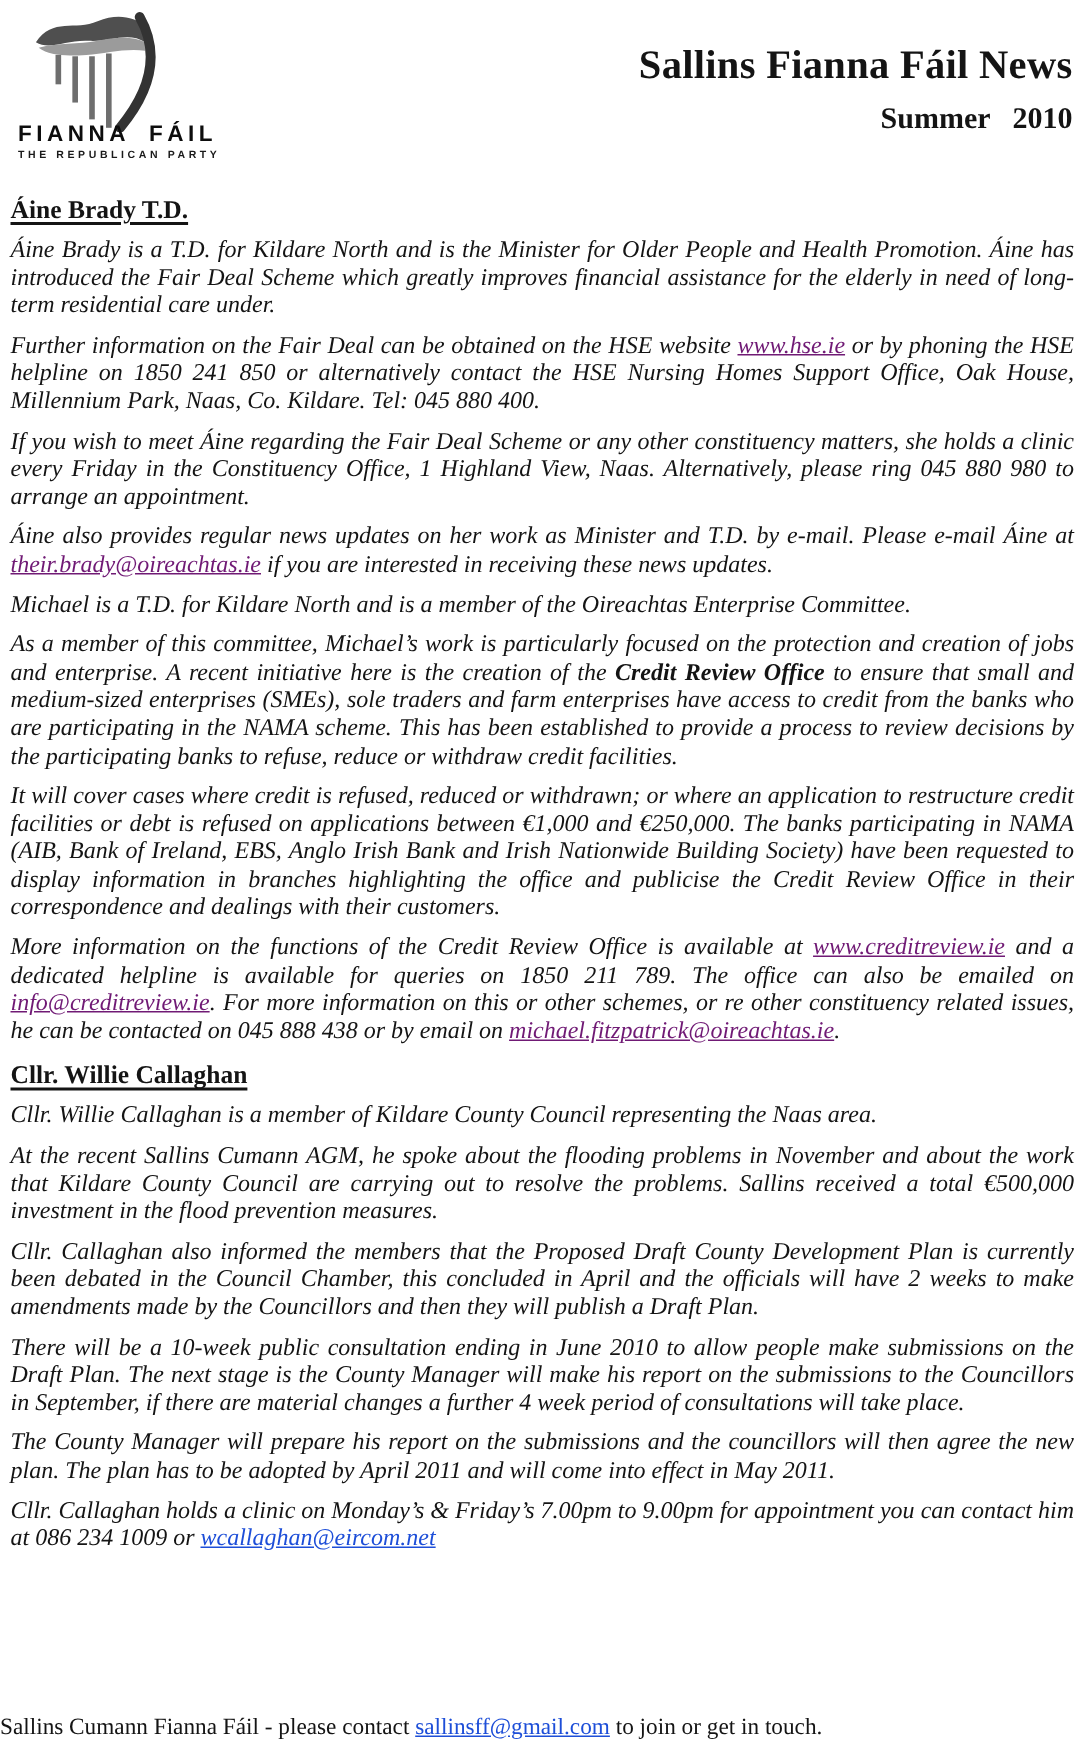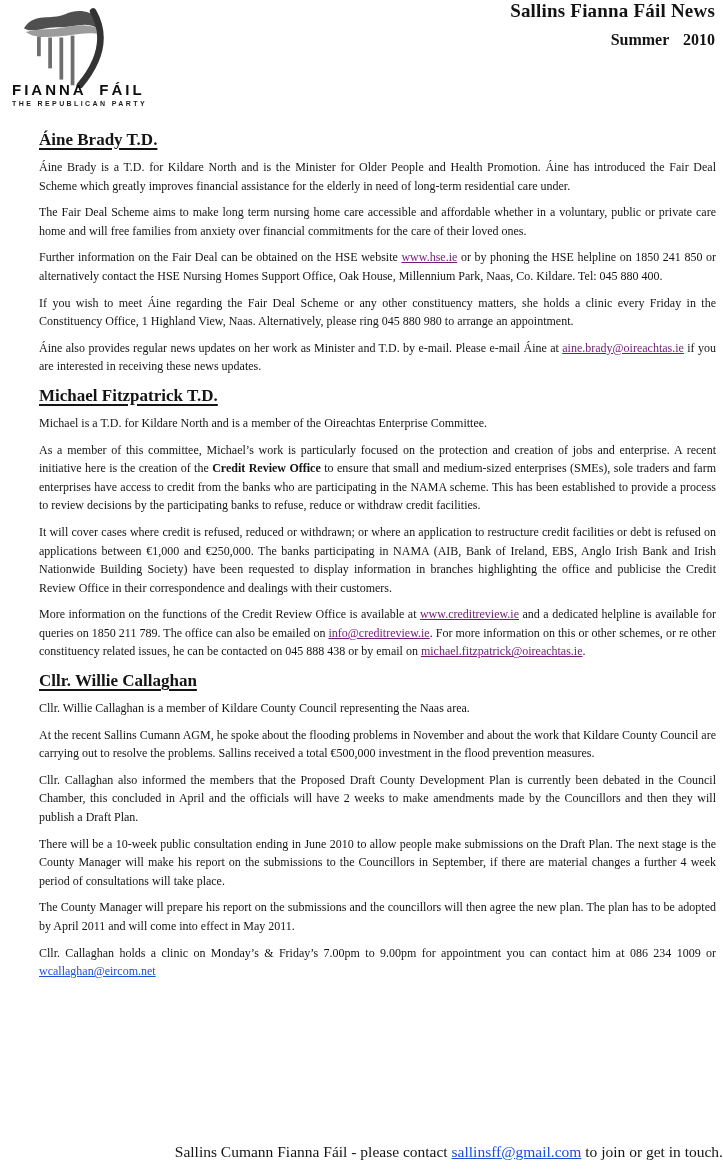--- a/index.html
+++ b/index.html
@@ -13,35 +13,35 @@
   .logo svg{display:block;margin:0 0 -7px 2px;}
   .logo-name{
     font-family:"Liberation Sans",sans-serif;font-weight:bold;font-size:15px;
     letter-spacing:3px;word-spacing:6px;color:#0d0d0d;white-space:nowrap;
   }
   .logo-tagline{
     font-family:"Liberation Sans",sans-serif;font-weight:bold;font-size:7px;
     letter-spacing:2.4px;color:#1a1a1a;margin-top:2px;white-space:nowrap;
   }
   .masthead{position:absolute;right:8px;top:0;text-align:right;}
-  .masthead-title{font-size:19px;font-weight:bold;letter-spacing:.2px;}
-  .masthead-issue{font-size:16px;font-weight:bold;word-spacing:10px;margin-top:9px;}
+  .masthead-title{font-size:27px;font-weight:bold;letter-spacing:.2px;margin-top:28px;}
+  .masthead-issue{font-size:20px;font-weight:bold;word-spacing:10px;margin-top:9px;}
   
-  main{padding:0 7px;margin-left:32px;}
+  main{padding:0 7px;}
   .sec-heading{
     font-size:17px;font-weight:bold;margin:10px 0 4px;
     text-decoration:underline;text-decoration-thickness:2px;text-underline-offset:3px;
   }
-  .para{font-size:12px;line-height:18.6px;text-align:justify;margin:8px 0 8px;}
+  .para{font-size:16px;line-height:18.6px;text-align:justify;margin:8px 0 8px;font-style:italic;}
   .doc-link{color:#1d4ed8;text-decoration:underline;cursor:pointer;}
   .doc-link.muted{color:#701a75;}
   strong{font-weight:bold;}
   
   .foot{
-    position:absolute;bottom:14px;left:0;width:100%;text-align:right;
+    position:absolute;bottom:14px;left:0;width:100%;text-align:left;
     font-size:15.5px;color:#141414;
   }
 </style>
 </head>
 <body>
 
 <div class="page">
 
   <div class="hdr">
     <div class="logo">
@@ -59,25 +59,23 @@
     </div>
     <div class="masthead">
       <div class="masthead-title">Sallins Fianna Fáil News</div>
       <div class="masthead-issue">Summer 2010</div>
     </div>
   </div>
 
   <main>
       <h2 class="sec-heading">Áine Brady T.D.</h2>
       <p class="para"><span>Áine Brady is a T.D. for Kildare North and is the Minister for Older People and Health Promotion.  Áine has introduced the Fair Deal Scheme which greatly improves financial assistance for the elderly in need of long-term residential care under.</span></p>
-      <p class="para"><span>The Fair Deal Scheme aims to make long term nursing home care accessible and affordable whether in a voluntary, public or private care home and will free families from anxiety over financial commitments for the care of their loved ones.</span></p>
       <p class="para"><span>Further information on the Fair Deal can be obtained on the HSE website </span><a href="#" class="doc-link muted">www.hse.ie</a><span> or by phoning the HSE helpline on 1850 241 850 or alternatively contact the HSE Nursing Homes Support Office, Oak House, Millennium Park, Naas, Co. Kildare.  Tel: 045 880 400.</span></p>
       <p class="para"><span>If you wish to meet Áine regarding the Fair Deal Scheme or any other constituency matters, she holds a clinic every Friday in the Constituency Office, 1 Highland View, Naas.   Alternatively, please ring 045 880 980 to arrange an appointment.</span></p>
-      <p class="para"><span>Áine also provides regular news updates on her work as Minister and T.D. by e-mail.  Please e-mail Áine at </span><a href="#" class="doc-link muted">aine.brady@oireachtas.ie</a><span> if you are interested in receiving these news updates.</span></p>
-      <h2 class="sec-heading">Michael Fitzpatrick T.D.</h2>
+      <p class="para"><span>Áine also provides regular news updates on her work as Minister and T.D. by e-mail.  Please e-mail Áine at </span><a href="#" class="doc-link muted">their.brady@oireachtas.ie</a><span> if you are interested in receiving these news updates.</span></p>
       <p class="para"><span>Michael is a T.D. for Kildare North and is a member of the Oireachtas Enterprise Committee.</span></p>
       <p class="para"><span>As a member of this committee, Michael’s work is particularly focused on the protection and creation of jobs and enterprise. A recent initiative here is the creation of the </span><strong>Credit Review Office</strong><span> to ensure that small and medium-sized enterprises (SMEs), sole traders and farm enterprises have access to credit from the banks who are participating in the NAMA scheme. This has been established to provide a process to review decisions by the participating banks to refuse, reduce or withdraw credit facilities.</span></p>
       <p class="para"><span>It will cover cases where credit is refused, reduced or withdrawn; or where an application to restructure credit facilities or debt is refused on applications between €1,000 and €250,000. The banks participating in NAMA (AIB, Bank of Ireland, EBS, Anglo Irish Bank and Irish Nationwide Building Society) have been requested to display information in branches highlighting the office and publicise the Credit Review Office in their correspondence and dealings with their customers.</span></p>
       <p class="para"><span>More information on the functions of the Credit Review Office is available at </span><a href="#" class="doc-link muted">www.creditreview.ie</a><span> and a dedicated helpline is available for queries on 1850 211 789. The office can also be emailed on </span><a href="#" class="doc-link muted">info@creditreview.ie</a><span>.  For more information on this or other schemes, or re other constituency related issues, he can be contacted on 045 888 438 or by email on </span><a href="#" class="doc-link muted">michael.fitzpatrick@oireachtas.ie</a><span>.</span></p>
       <h2 class="sec-heading">Cllr. Willie Callaghan</h2>
       <p class="para"><span>Cllr. Willie Callaghan is a member of Kildare County Council representing the Naas area.</span></p>
       <p class="para"><span>At the recent Sallins Cumann AGM, he spoke about the flooding problems in November and about the work that Kildare County Council are carrying out to resolve the problems.  Sallins received a total €500,000 investment in the flood prevention measures.</span></p>
       <p class="para"><span>Cllr. Callaghan also informed the members that the Proposed Draft County Development Plan is currently been debated in the Council Chamber, this concluded in April and the officials will have 2 weeks to make amendments made by the Councillors and then they will publish a Draft Plan.</span></p>
       <p class="para"><span>There will be a 10-week public consultation ending in June 2010 to allow people make submissions on the Draft Plan.   The next stage is the County Manager will make his report on the submissions to the Councillors in September, if there are material changes a further 4 week period of consultations will take place.</span></p>
       <p class="para"><span>The County Manager will prepare his report on the submissions and the councillors will then agree the new plan.  The plan has to be adopted by April 2011 and will come into effect in May 2011.</span></p>

